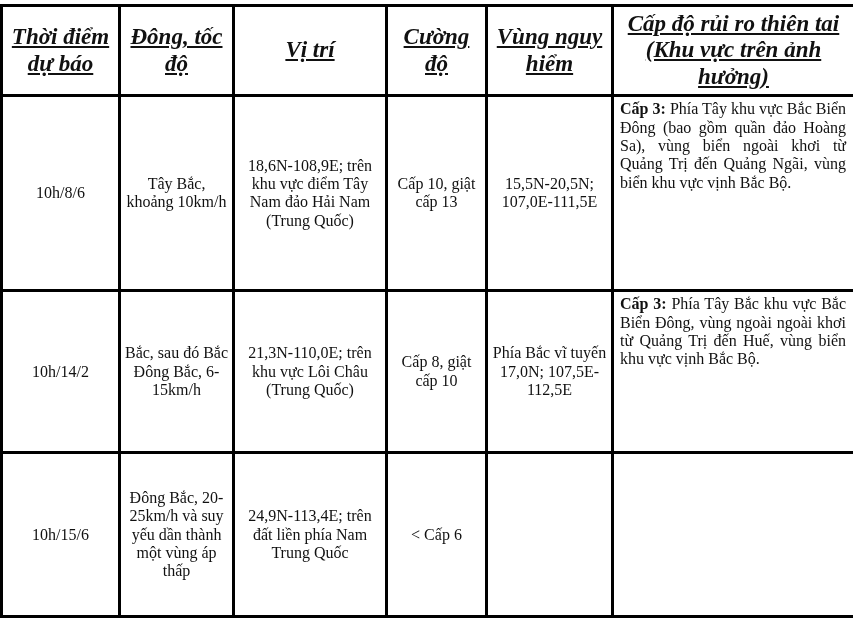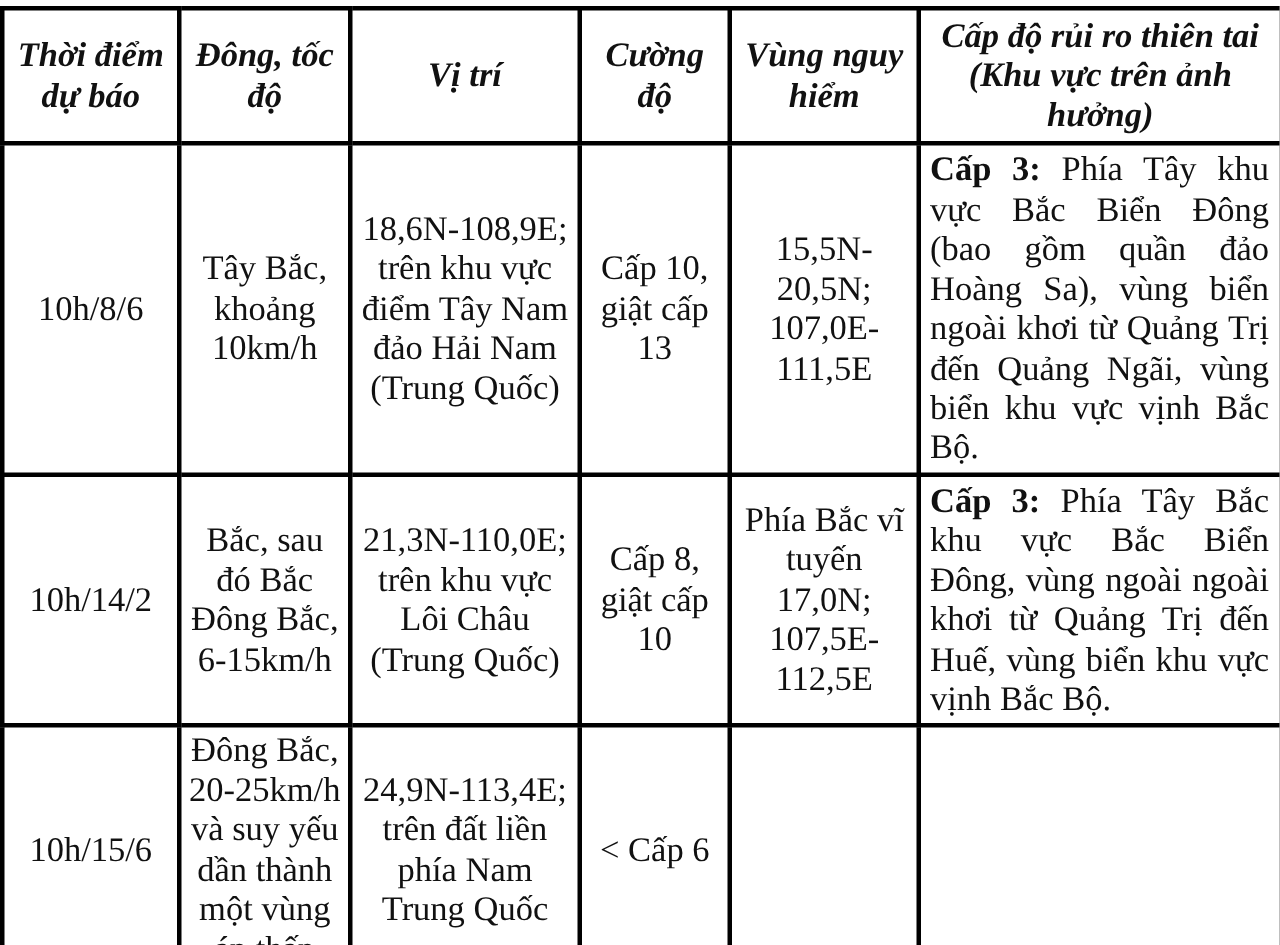--- a/index.html
+++ b/index.html
@@ -22,42 +22,42 @@
     table-layout: fixed;
     width: 853px;
     font-family: "Liberation Serif", "DejaVu Serif", serif;
     color: #111111;
     background: #ffffff;
   }
   table.forecast th,
   table.forecast td {
     border: 3px solid #000000;
     padding: 2px 3px;
-    font-size: 23px;
+    font-size: 16px;
     line-height: 1.15;
     text-align: center;
     vertical-align: middle;
     overflow: hidden;
   }
   table.forecast th {
     font-weight: bold;
     font-style: italic;
     font-size: 23px;
     padding: 4px 2px;
   }
   table.forecast td.risk-cell {
     text-align: justify;
     text-justify: inter-word;
     vertical-align: top;
     padding: 3px 7px 3px 6px;
   }
   .risk-label {
     font-weight: bold;
   }
-  tr.header-row  { height: 88px;  }
+  tr.header-row  { height: 88px; text-decoration: underline;  }
   tr.data-row-0  { height: 195px; }
   tr.data-row-1  { height: 162px; }
   tr.data-row-2  { height: 164px; }
 </style>
 </head>
 <body>
 
 <div class="page">
   <table class="forecast">
     <colgroup>

